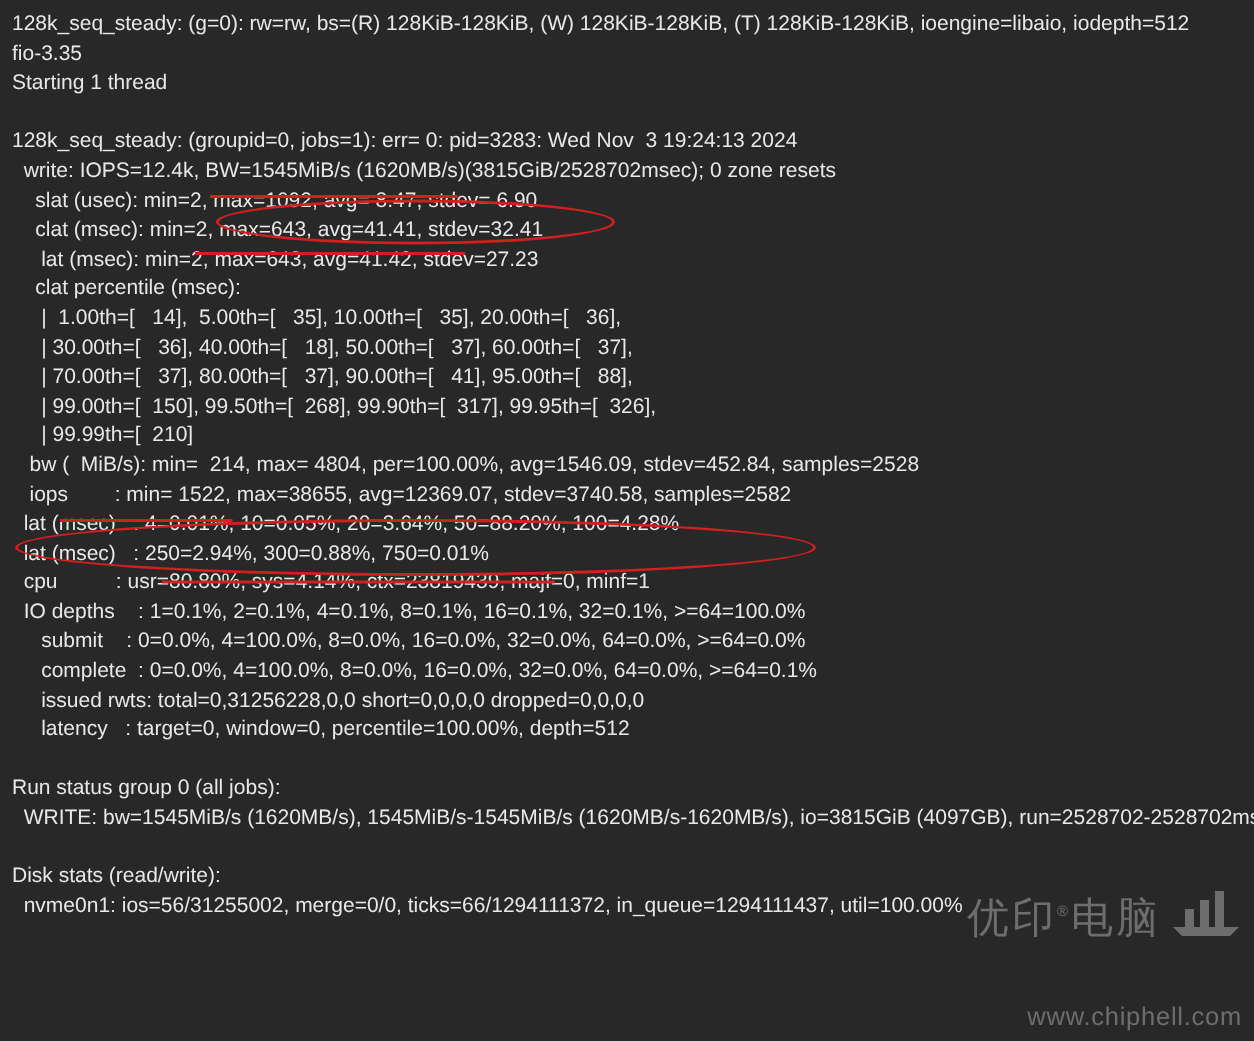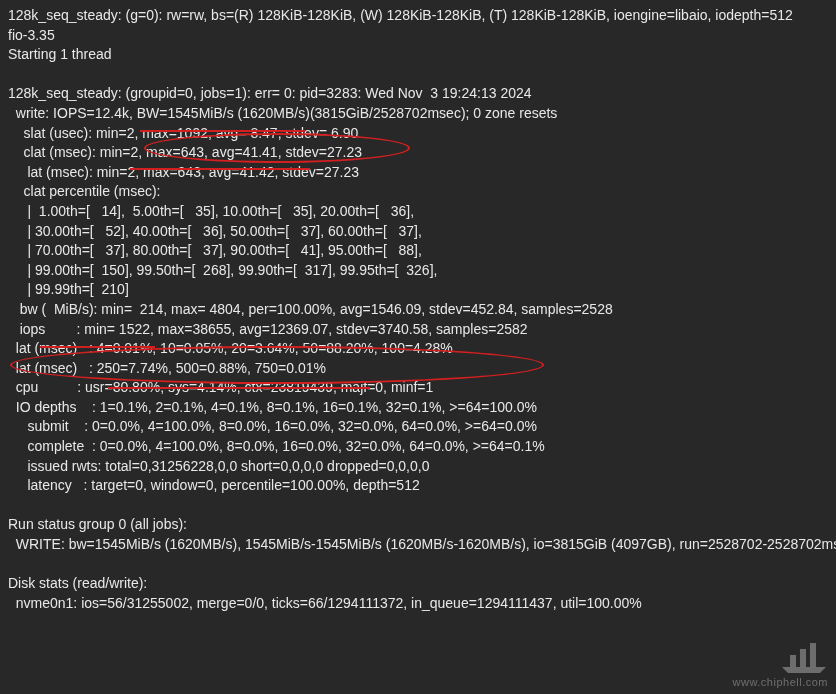--- a/index.html
+++ b/index.html
@@ -58,47 +58,48 @@
   .wm-cn .reg {
     font-size: 10px;
     vertical-align: super;
   }
   .wm-ship {
     width: 48px;
     height: 34px;
     position: relative;
   }
   .wm-url {
-    font-size: 11px;
+    font-size: 17px;
     color: #ddd;
     letter-spacing: 0.5px;
+    margin-top: 40px;
   }
 </style>
 </head>
 <body>
 
 <div class="content"><span>128k_seq_steady: (g=0): rw=rw, bs=(R) 128KiB-128KiB, (W) 128KiB-128KiB, (T) 128KiB-128KiB, ioengine=libaio, iodepth=512</span>
 <span>fio-3.35</span>
 <span>Starting 1 thread</span>
 
 <span>128k_seq_steady: (groupid=0, jobs=1): err= 0: pid=3283: Wed Nov  3 19:24:13 2024</span>
 <span>  write: IOPS=12.4k, BW=1545MiB/s (1620MB/s)(3815GiB/2528702msec); 0 zone resets</span>
 <span>    slat (usec): min=2, max=1092, avg= 8.47, stdev= 6.90</span>
-<span>    clat (msec): min=2, max=643, avg=41.41, stdev=27.23</span>
+<span>    clat (msec): min=2, max=643, avg=41.41, stdev=32.41</span>
 <span>     lat (msec): min=2, max=643, avg=41.42, stdev=27.23</span>
 <span>    clat percentile (msec):</span>
 <span>     |  1.00th=[   14],  5.00th=[   35], 10.00th=[   35], 20.00th=[   36],</span>
-<span>     | 30.00th=[   52], 40.00th=[   36], 50.00th=[   37], 60.00th=[   37],</span>
+<span>     | 30.00th=[   36], 40.00th=[   18], 50.00th=[   37], 60.00th=[   37],</span>
 <span>     | 70.00th=[   37], 80.00th=[   37], 90.00th=[   41], 95.00th=[   88],</span>
 <span>     | 99.00th=[  150], 99.50th=[  268], 99.90th=[  317], 99.95th=[  326],</span>
 <span>     | 99.99th=[  210]</span>
 <span>   bw (  MiB/s): min=  214, max= 4804, per=100.00%, avg=1546.09, stdev=452.84, samples=2528</span>
 <span>   iops        : min= 1522, max=38655, avg=12369.07, stdev=3740.58, samples=2582</span>
 <span>  lat (msec)   : 4=0.01%, 10=0.05%, 20=3.64%, 50=88.20%, 100=4.28%</span>
-<span>  lat (msec)   : 250=7.74%, 500=0.88%, 750=0.01%</span>
+<span>  lat (msec)   : 250=2.94%, 300=0.88%, 750=0.01%</span>
 <span>  cpu          : usr=80.80%, sys=4.14%, ctx=23819439, majf=0, minf=1</span>
 <span>  IO depths    : 1=0.1%, 2=0.1%, 4=0.1%, 8=0.1%, 16=0.1%, 32=0.1%, &gt;=64=100.0%</span>
 <span>     submit    : 0=0.0%, 4=100.0%, 8=0.0%, 16=0.0%, 32=0.0%, 64=0.0%, &gt;=64=0.0%</span>
 <span>     complete  : 0=0.0%, 4=100.0%, 8=0.0%, 16=0.0%, 32=0.0%, 64=0.0%, &gt;=64=0.1%</span>
 <span>     issued rwts: total=0,31256228,0,0 short=0,0,0,0 dropped=0,0,0,0</span>
 <span>     latency   : target=0, window=0, percentile=100.00%, depth=512</span>
 
 <span>Run status group 0 (all jobs):</span>
 <span>  WRITE: bw=1545MiB/s (1620MB/s), 1545MiB/s-1545MiB/s (1620MB/s-1620MB/s), io=3815GiB (4097GB), run=2528702-2528702msec</span>
 
@@ -108,20 +109,21 @@
 
 <div class="annot redline" style="left:140px; top:130px; width:165px;"></div>
 <div class="annot ellipse" style="left:144px; top:133px; width:262px; height:26px;"></div>
 <div class="annot redline" style="left:130px; top:168px; width:180px;"></div>
 <div class="annot redline" style="left:40px; top:346px; width:115px;"></div>
 <div class="annot ellipse" style="left:10px; top:346px; width:530px; height:34px;"></div>
 <div class="annot redline" style="left:108px; top:387px; width:262px;"></div>
 
 <div class="watermark">
   <div class="wm-logo">
+    <span class="wm-cn"><span>优印</span><span class="reg">®</span><span>电脑</span></span>
     <span class="wm-ship">
       <svg viewBox="0 0 48 34" width="48" height="34">
         <g fill="none" stroke="#ddd" stroke-width="2">
           <path d="M2 26 L46 26 L40 32 L8 32 Z" fill="#ddd" stroke="none"></path>
           <rect x="10" y="14" width="6" height="12" fill="#ddd" stroke="none"></rect>
           <rect x="20" y="8" width="6" height="18" fill="#ddd" stroke="none"></rect>
           <rect x="30" y="2" width="6" height="24" fill="#ddd" stroke="none"></rect>
         </g>
       </svg>
     </span>

